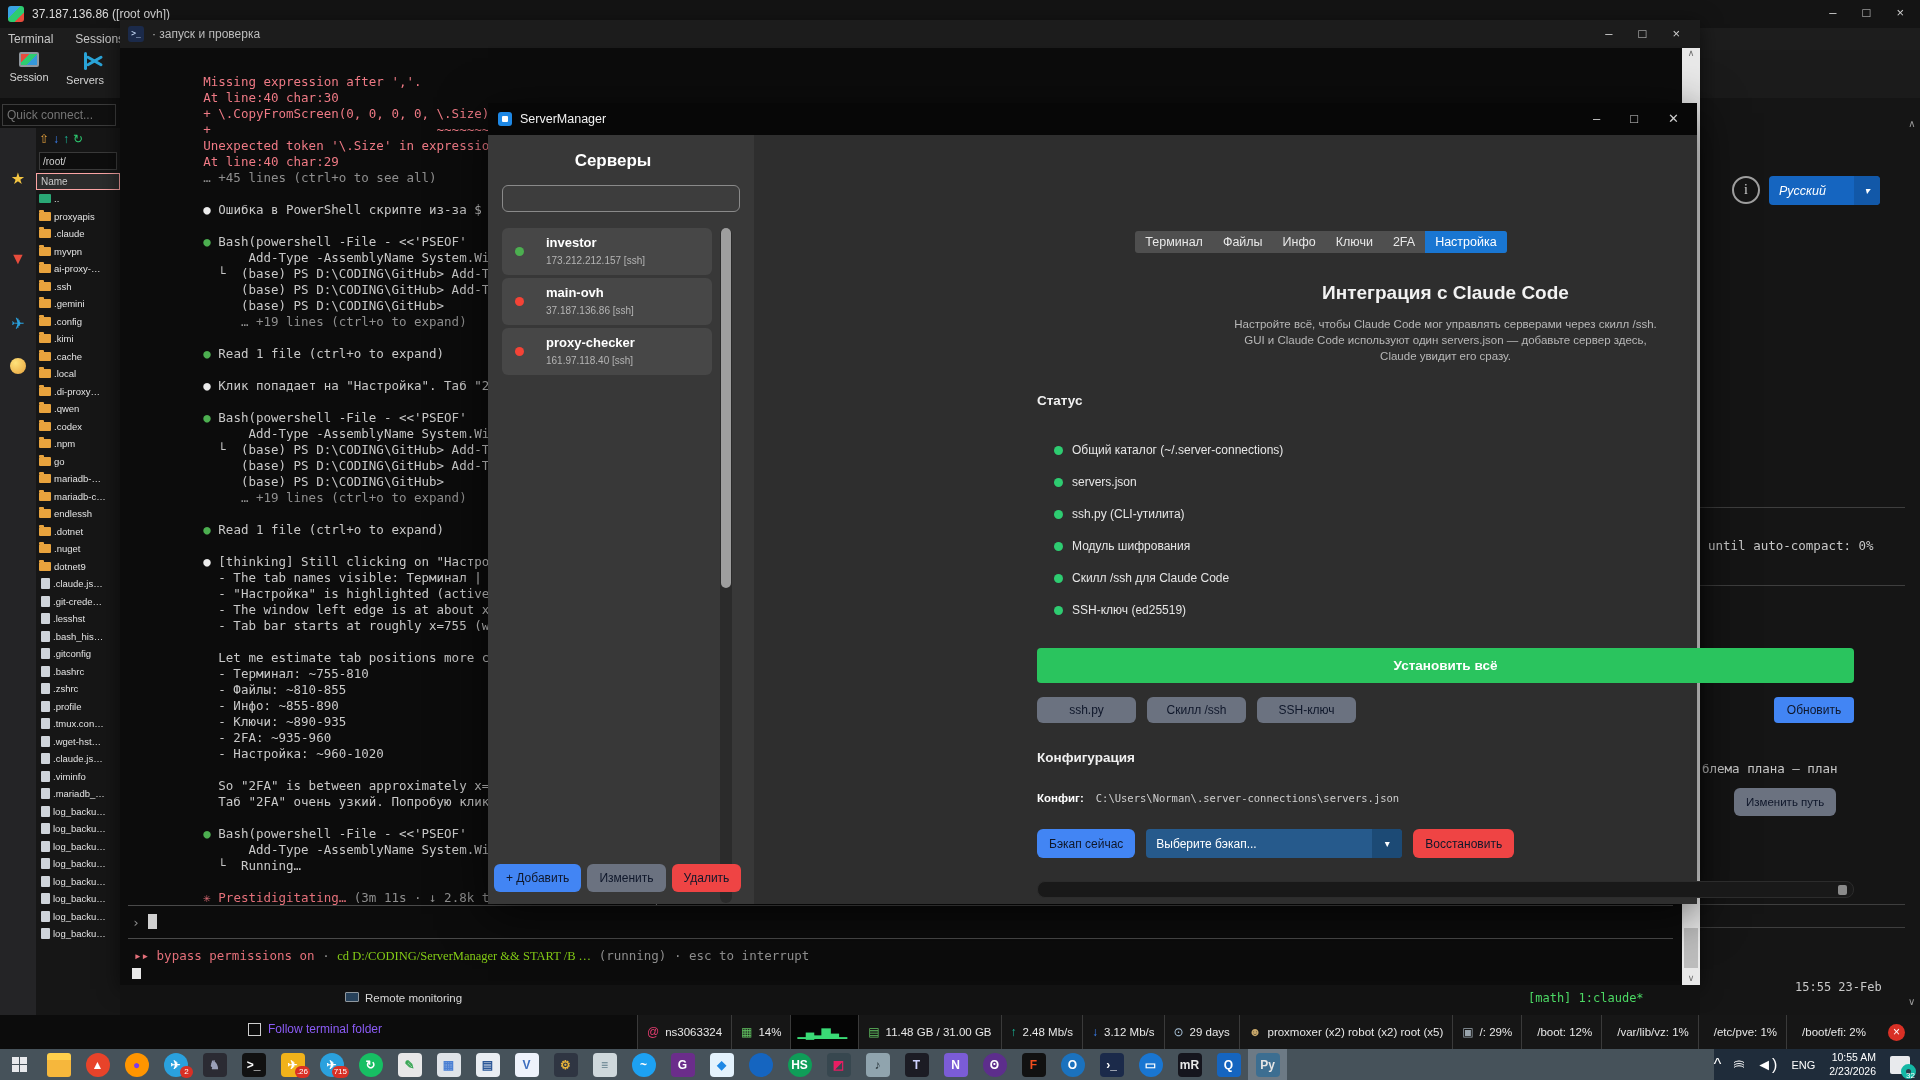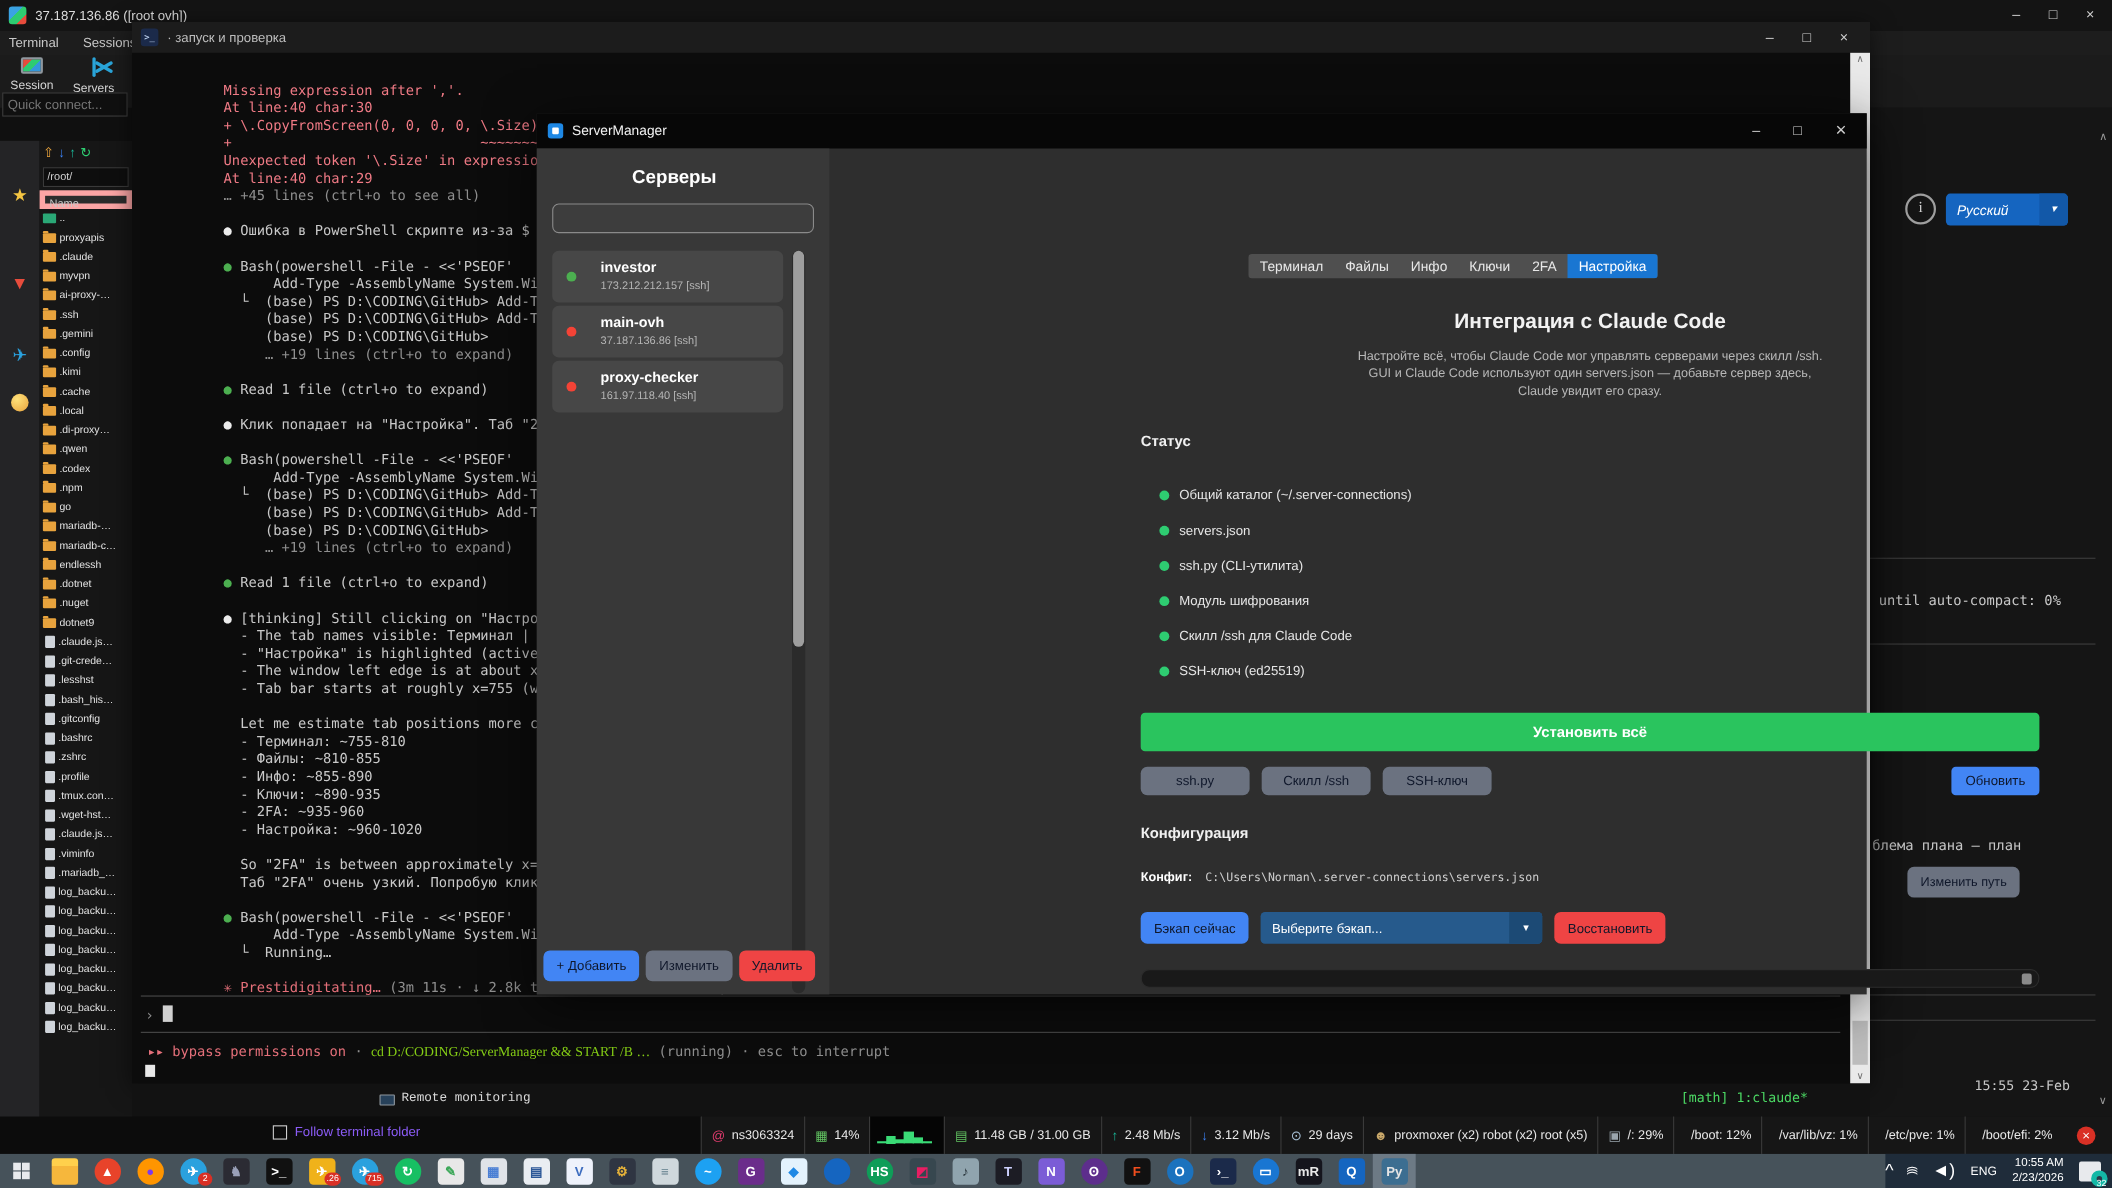--- a/index.html
+++ b/index.html
@@ -16,44 +16,44 @@
   #moba-ctl{right:16px;top:5px;}
   #moba-menubar{left:0;top:28px;width:1920px;height:22px;background:#1d1d1d;color:#c8c8c8;font-size:12px;display:flex;gap:22px;align-items:center;padding-left:8px;}
   #moba-toolbar{left:0;top:50px;width:1920px;height:48px;background:#1b1b1b;color:#d5d5d5;font-size:11px;}
   .tool-btn{position:absolute;top:2px;width:54px;text-align:center;}
   .tool-btn .tlabel{display:block;margin-top:2px;}
   .mon-ic{display:inline-block;width:20px;height:15px;border:2px solid #8f979e;border-radius:2px;background:linear-gradient(135deg,#e74c3c 0 30%,#2ecc71 30% 60%,#3498db 60%);}
   .ast-ic{display:inline-block;position:relative;width:20px;height:18px;}
   .ast-ic i,.ast-ic i::before,.ast-ic i::after{position:absolute;left:9px;top:0;width:3px;height:18px;background:#2aa4d8;border-radius:2px;content:"";display:block;}
   .ast-ic i::before{transform:rotate(60deg);}
   .ast-ic i::after{transform:rotate(-60deg);}
-  #quick-row{left:0;top:84px;width:118px;height:24px;}
+  #quick-row{left:0;top:104px;width:118px;height:24px;}
   #quick-input{width:114px;height:22px;margin-left:2px;background:#101010;border:1px solid #3c3c3c;color:#9a9a9a;font-size:12px;padding:0 4px;}
   
   #side-strip{left:0;top:128px;width:36px;height:892px;background:#242426;}
   .strip-ic{position:absolute;left:7px;width:22px;height:22px;text-align:center;font-size:16px;line-height:22px;}
   .star{color:#f4c542;}
   .red-dl{color:#e74c3c;}
   .plane{color:#2aa1de;}
   .ball{display:inline-block;width:16px;height:16px;border-radius:50%;background:radial-gradient(circle at 35% 30%,#ffe27a,#e8a33d);}
   
   #file-panel{left:36px;top:128px;width:84px;height:892px;background:#161616;}
   #file-tools{height:22px;display:flex;gap:4px;align-items:center;padding-left:3px;font-size:12px;}
   #path-input{width:78px;height:18px;margin:2px 0 0 3px;background:#0e0e0e;border:1px solid #3a3a3a;color:#d0d0d0;font-size:10px;padding:0 3px;}
-  #name-hdr{margin:3px 0 0 0;background:#2c2c2c;border:5px solid #fca5a5;color:#c9c9c9;font-size:10px;height:17px;line-height:16px;padding-left:4px;}
+  #name-hdr{margin:3px 0 0 0;background:#2c2c2c;border:1px solid #fca5a5;color:#c9c9c9;font-size:10px;height:17px;line-height:16px;padding-left:4px;}
   #file-list{height:806px;overflow:hidden;}
   .frow{display:flex;align-items:center;height:17.5px;padding-left:3px;color:#e3e3e3;font-size:9.5px;white-space:nowrap;}
   .fi{display:inline-block;position:relative;width:12px;height:9px;margin-right:3px;flex:0 0 auto;}
   .fi.folder{background:#e8a33d;border-radius:1px;}
   .fi.folder::before{content:"";position:absolute;left:0;top:-2px;width:5px;height:2px;background:#e8a33d;border-radius:1px 1px 0 0;}
   .fi.up{background:#2aa876;border-radius:1px;}
   .fi.file{width:9px;height:11px;background:#cfd4da;border-radius:1px;margin-left:2px;}
   
   #moba-bottom{left:120px;top:985px;width:1580px;height:30px;background:#121212;color:#d8d8d8;font-size:11.5px;}
-  #remote-mon{position:absolute;left:225px;top:7px;display:flex;gap:6px;align-items:flex-end;font-family:Liberation Mono, monospace;}
+  #remote-mon{position:absolute;left:225px;top:7px;display:flex;gap:6px;align-items:flex-start;}
   .mini-mon{display:inline-block;width:14px;height:10px;border:1.5px solid #8f979e;border-radius:1px;background:#27415a;}
   #tmux-status{position:absolute;left:1408px;top:6px;color:#4cd964;font-size:12px;}
   #follow-strip{left:0;top:1015px;width:637px;height:34px;background:#0c0c0c;color:#8b5cf6;font-size:12px;}
   #follow-box{position:absolute;left:248px;top:7px;display:flex;gap:7px;align-items:center;}
   .cbx{display:inline-block;width:13px;height:13px;border:1.5px solid #cfcfcf;background:#0c0c0c;}
   
   #xserver-btn{right:60px;top:52px;width:58px;text-align:center;color:#d5d5d5;font-size:11px;}
   .x-ic{font-weight:bold;font-size:18px;color:#35b24a;text-shadow:2px 2px 0 #2f6fd8,-2px 1px 0 #d03a2b;}
   #exit-btn{right:10px;top:52px;width:40px;text-align:center;color:#d5d5d5;font-size:11px;}
   .pw-ic{display:inline-block;width:18px;height:18px;border-radius:50%;background:#e03a2f;position:relative;}

